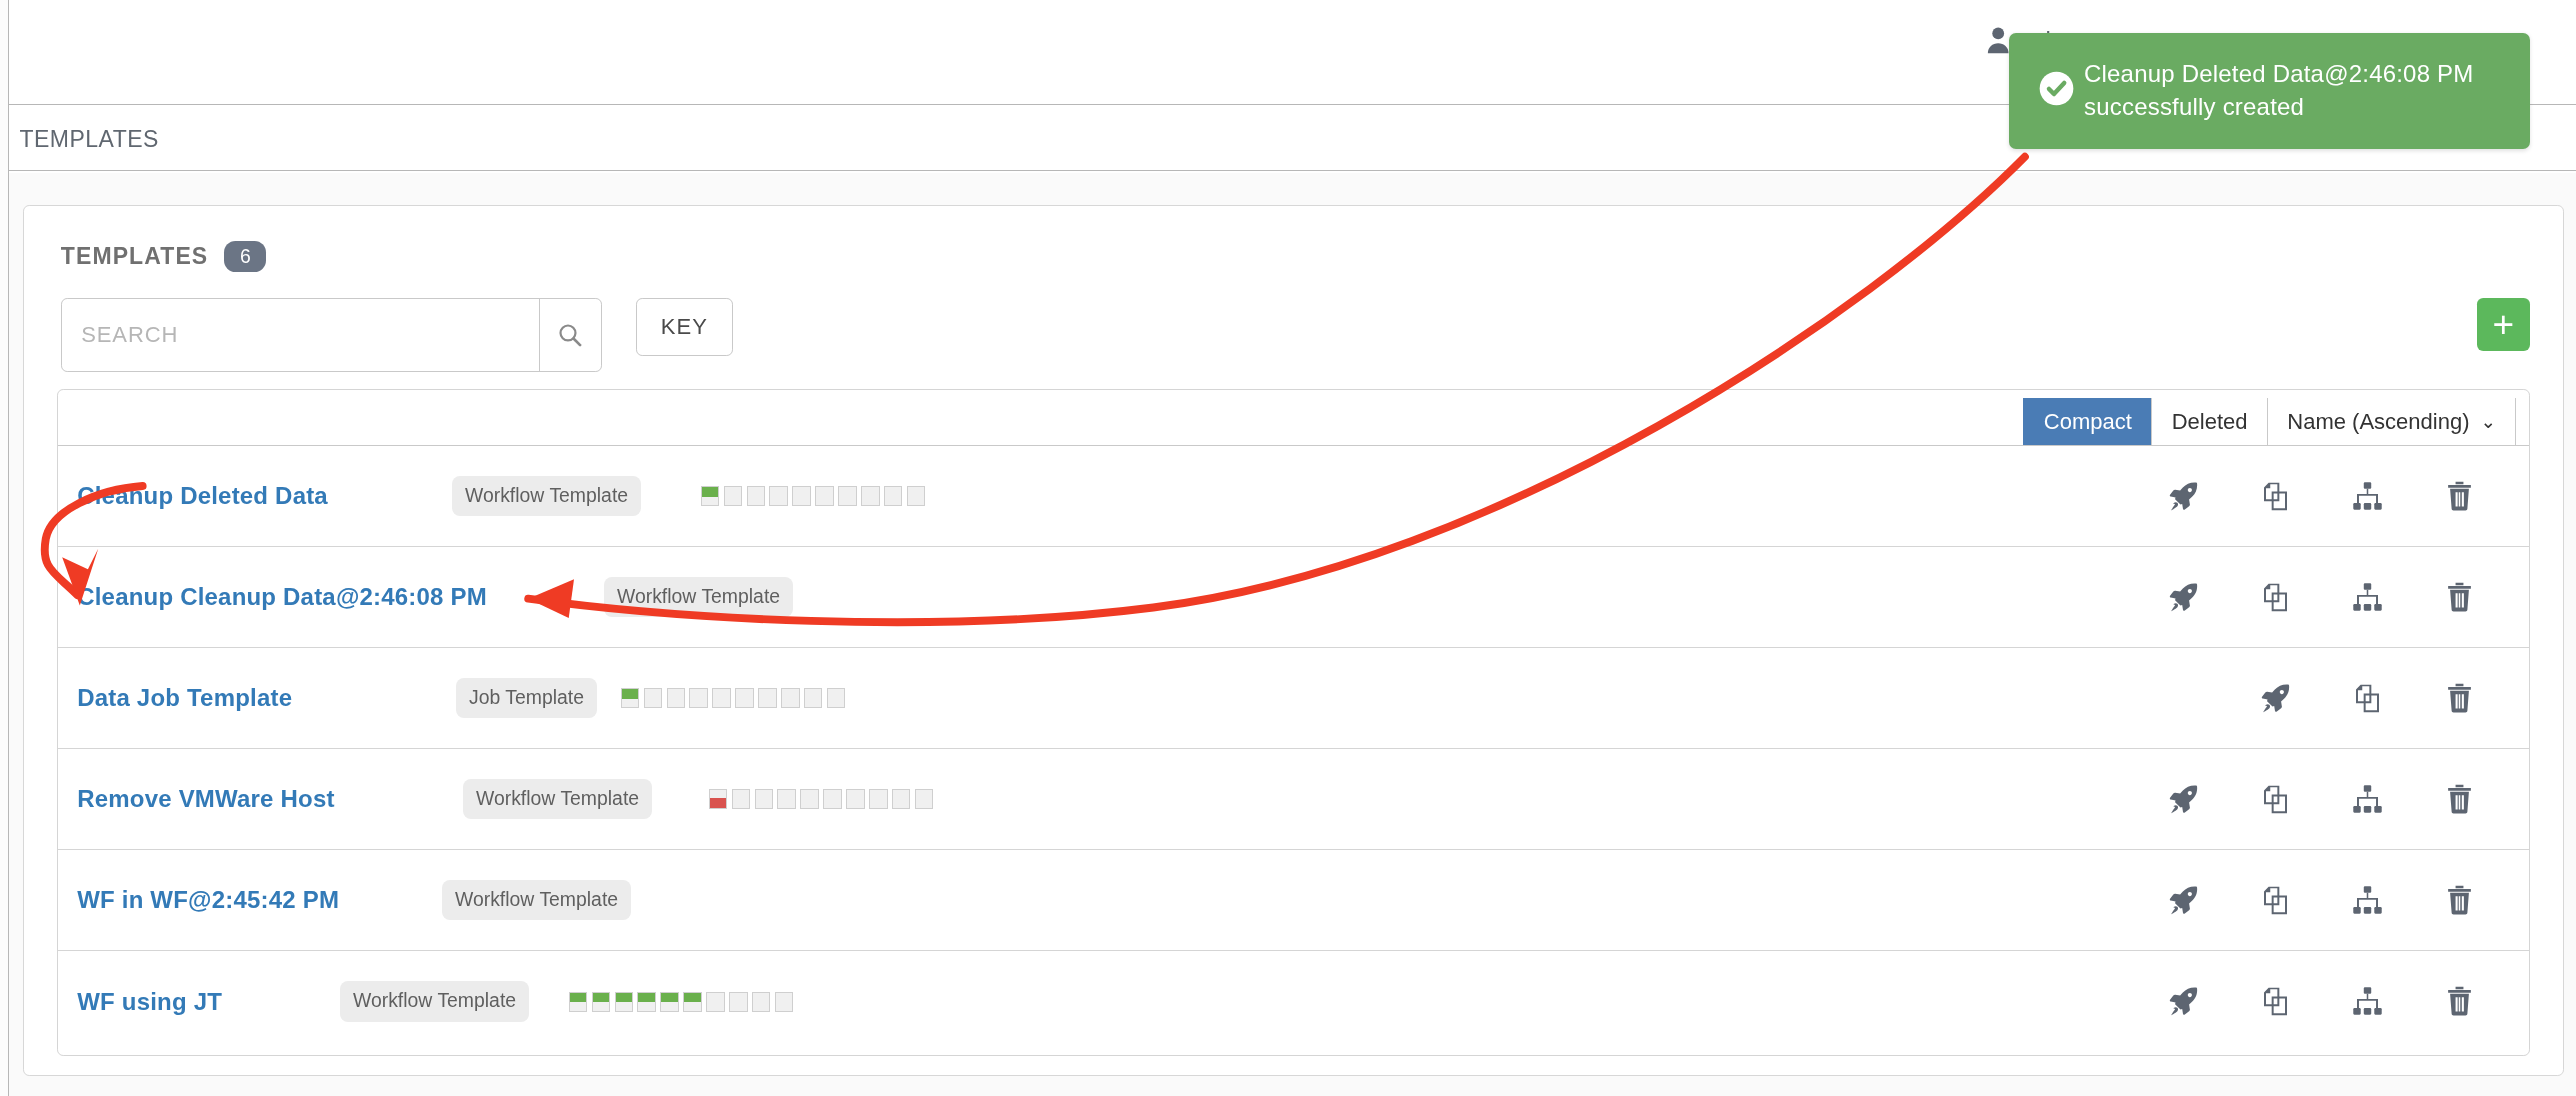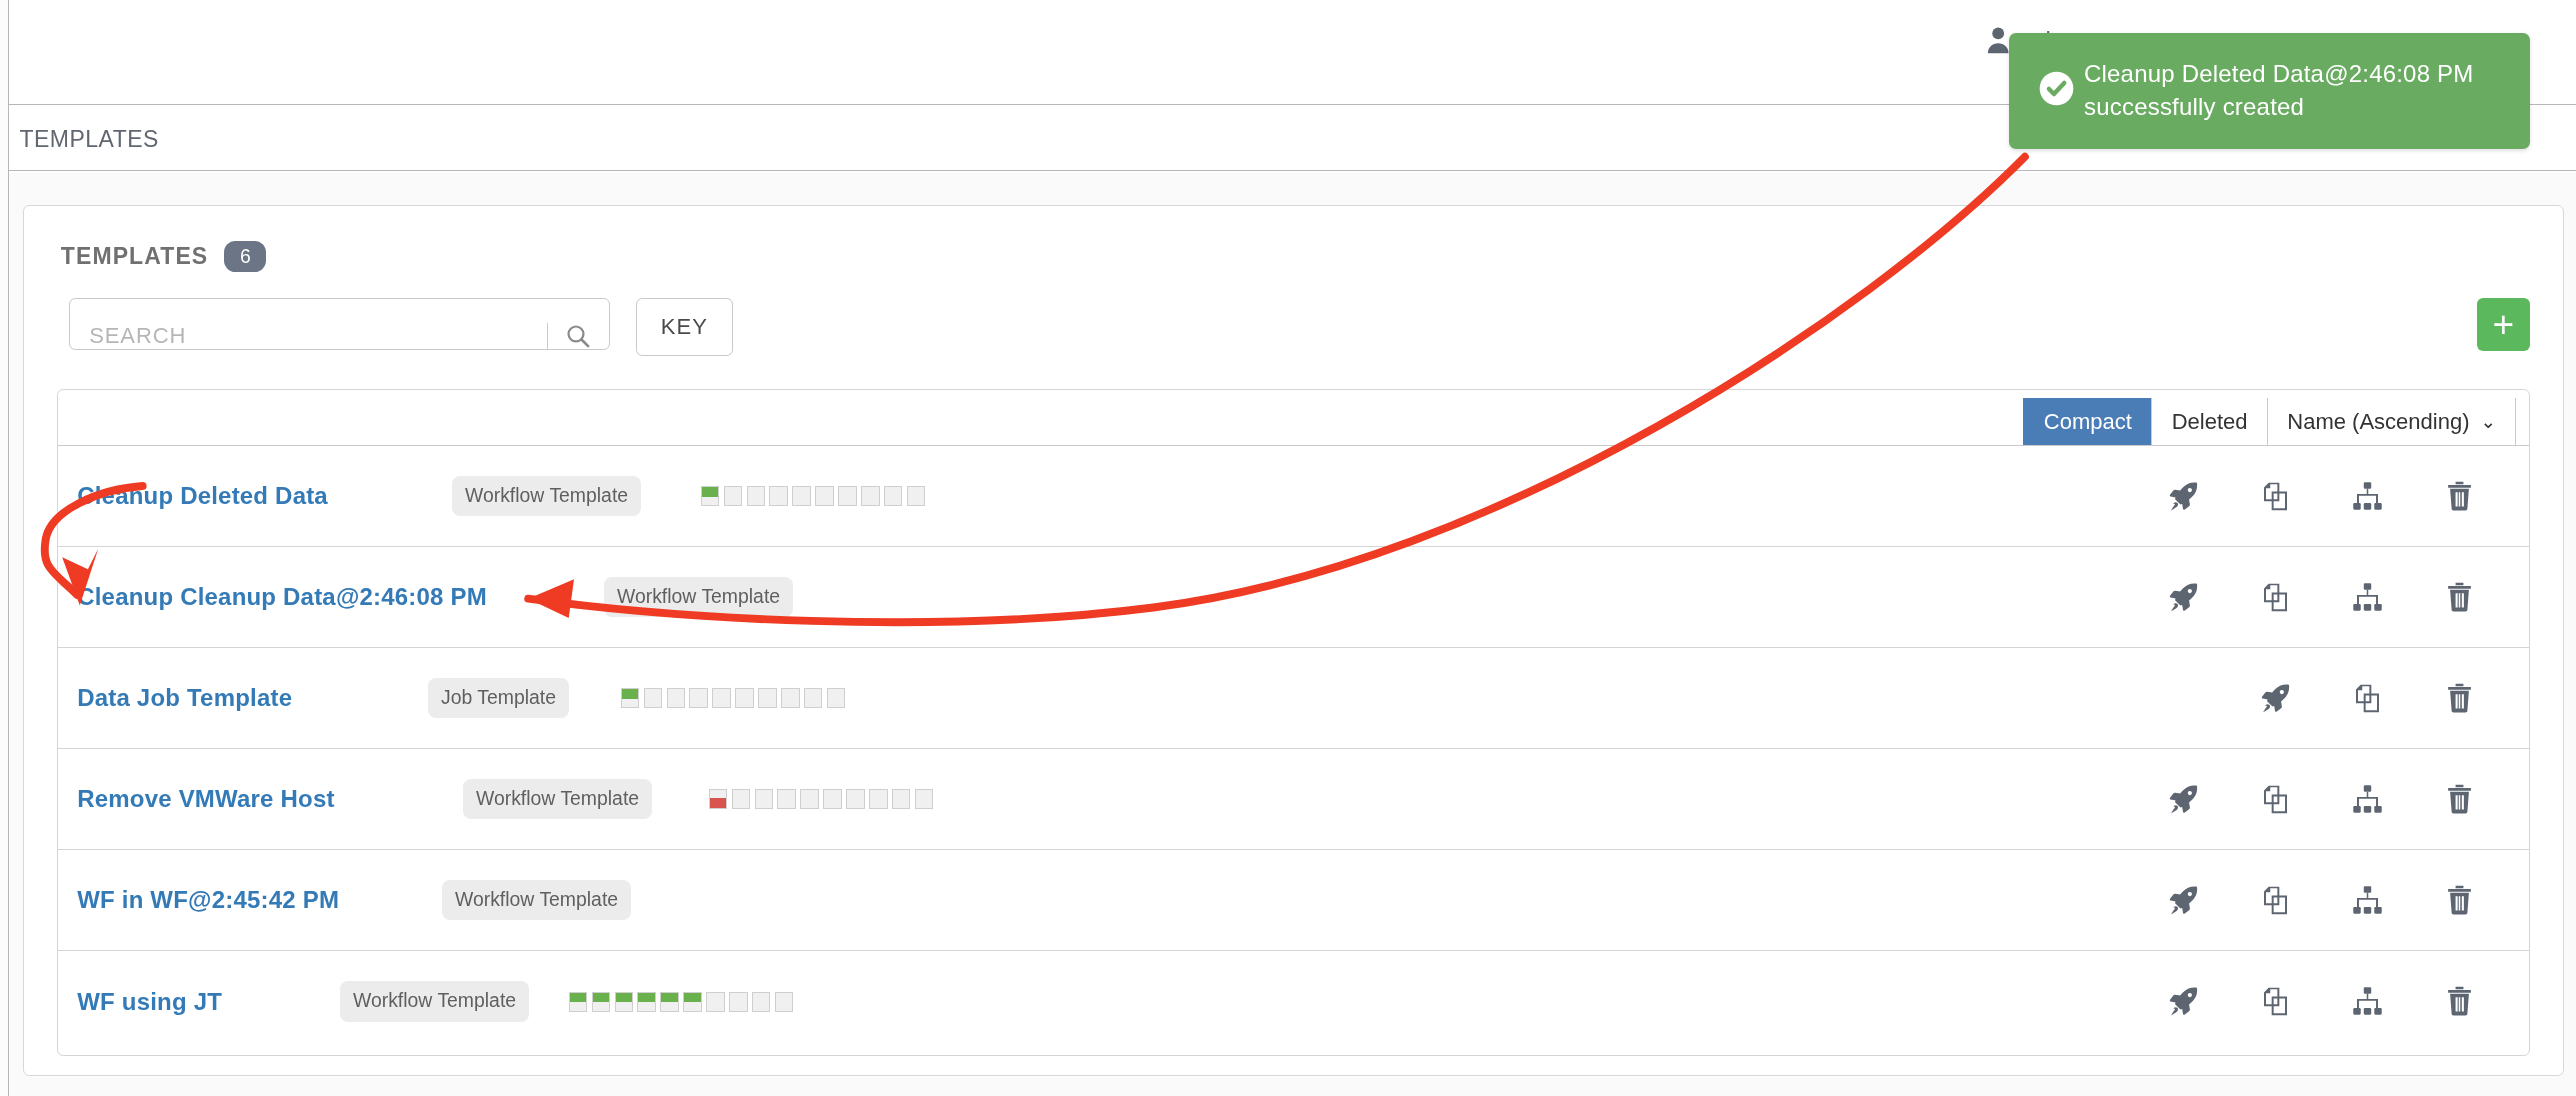--- a/index.html
+++ b/index.html
@@ -64,22 +64,22 @@
     background: #6b7585; color: #fff; font-size: 19.4px;
     border-radius: 11.4px; padding: 3.5px 14px 5.3px; min-width: 42px;
     text-align: center; line-height: 1.15;
   }
 
   
   .search-row {
     position: absolute; left: 33px; top: 92px; right: 33px; height: 62px;
   }
   .search-wrap {
-    position: absolute; left: 12px; top: 0; width: 541px; height: 52px;
-    border: 1.8px solid #c9c9c9; border-radius: 6.2px; display: flex; background:#fff;align-items:flex-end;
+    position: absolute; left: 4px; top: 0; width: 541px; height: 74px;
+    border: 1.8px solid #c9c9c9; border-radius: 6.2px; display: flex; background:#fff;
   }
   .search-input {
     flex: 1; border: none; outline: none; background: transparent;
     font-family: "Liberation Sans", sans-serif;
     font-size: 22px; color: #5a5a5a; padding: 0 19.4px; letter-spacing: 0.7px;
   }
   .search-input::placeholder { color: #b6b6b6; letter-spacing: 0.9px; }
   .search-btn {
     width: 62px; border: none; border-left: 1.8px solid #c9c9c9;
     background: transparent; cursor: pointer;
@@ -321,21 +321,21 @@
                     <svg width="35" height="35" viewBox="0 0 32 32">
                       <path d="M7.4 8.8h17.2l-1.4 18.4c-.1.9-.8 1.6-1.7 1.6H10.5c-.9 0-1.6-.7-1.7-1.6L7.4 8.8zm5 3.4v13h1.9v-13h-1.9zm2.9 0v13h1.4v-13h-1.4zm2.8 0v13h1.9v-13h-1.9z" fill="#5d6571"></path>
                       <path d="M5.6 5.5h20.8v2.4H5.6V5.5zM12.4 2.5h7.2v2.3h-7.2z" fill="#5d6571"></path>
                     </svg>
                   </span>
                 </span>
               </div>
             </div>
             <div class="row">
               <a class="row-name">Data Job Template</a>
-              <span class="row-badge" style="left: 370px;">Job Template</span>
+              <span class="row-badge" style="left: 398px;">Job Template</span>
               <div class="row-status" style="left: 563px;">
                 <span class="sq">
                   <span class="fill top" style="background:#6ab04c"></span>
                 </span>
                 <span class="sq"></span>
                 <span class="sq"></span>
                 <span class="sq"></span>
                 <span class="sq"></span>
                 <span class="sq"></span>
                 <span class="sq"></span>

